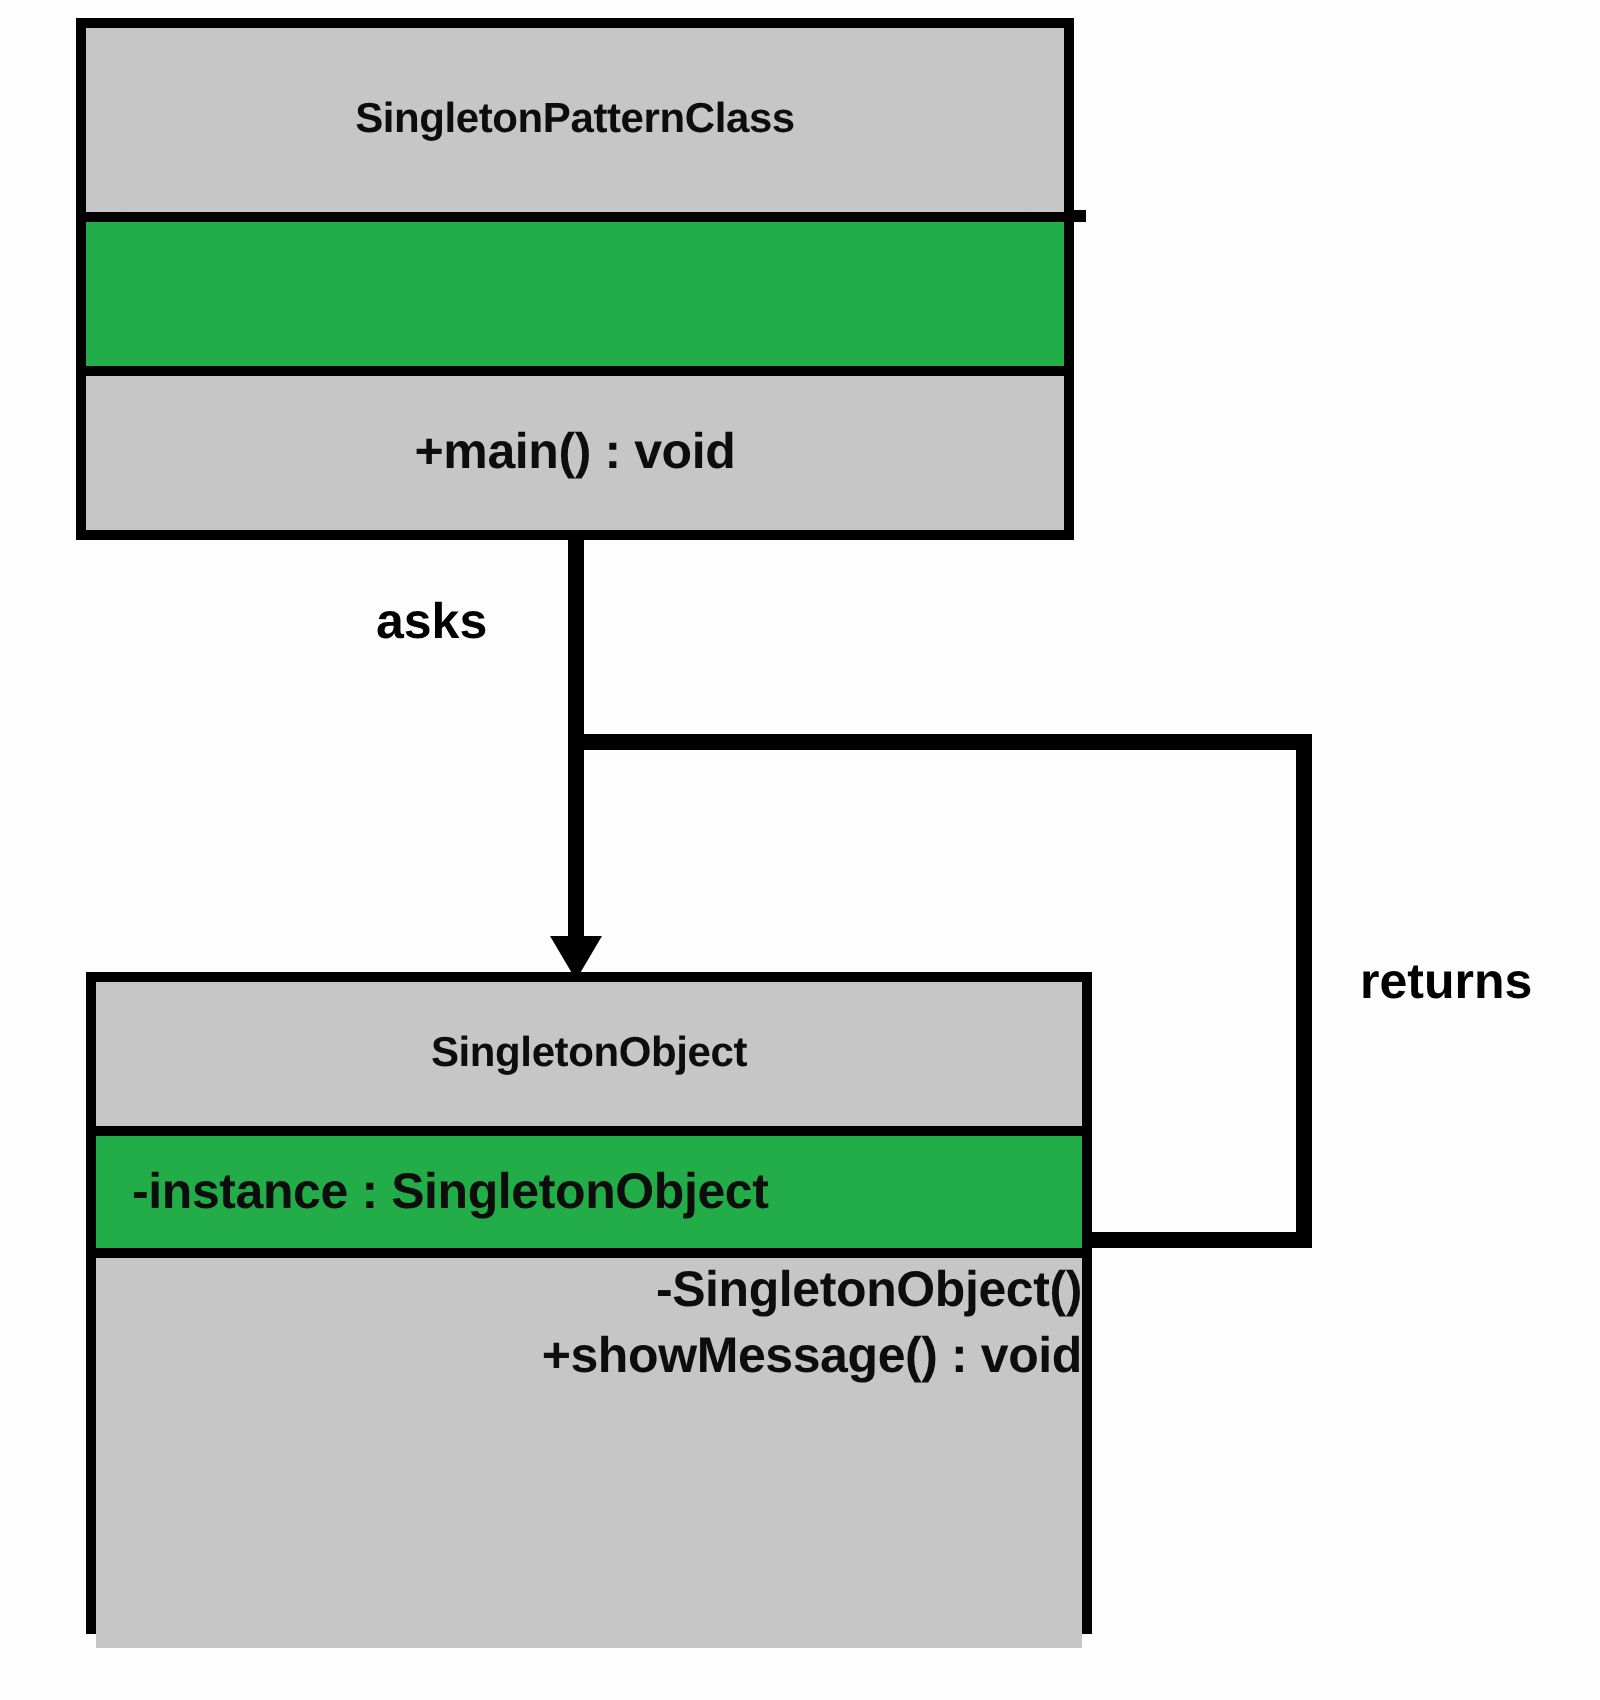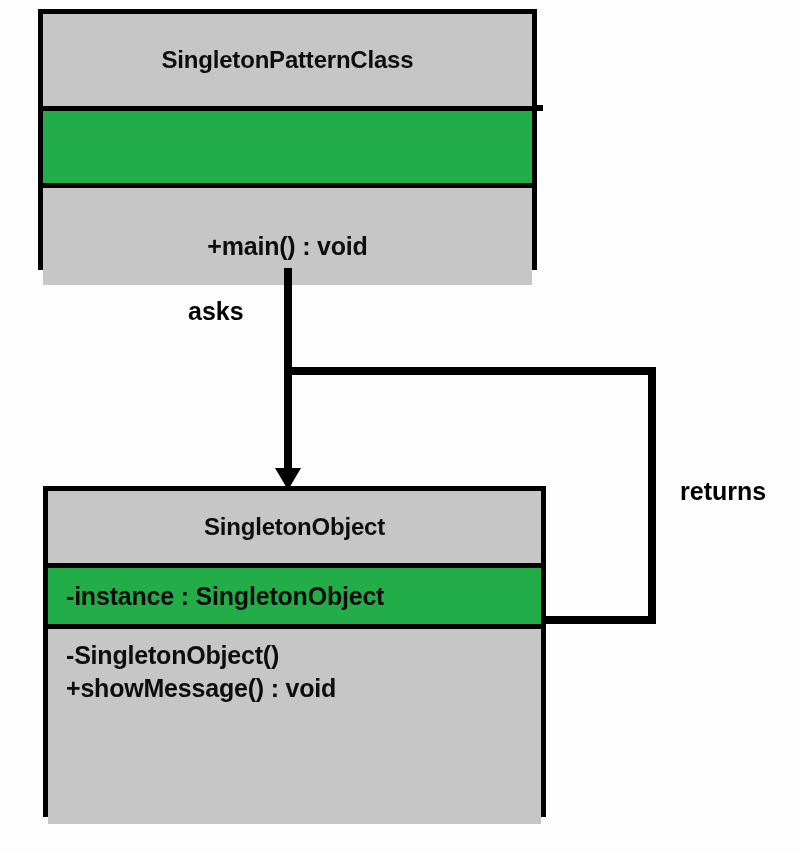--- a/index.html
+++ b/index.html
@@ -32,21 +32,21 @@
     box-sizing: border-box;
     background: #c6c6c6;
     display: flex;
     align-items: center;
     color: #0d0d0d;
     font-weight: bold;
   }
 
   .uml-compartment.name-compartment {
     justify-content: center;
-    font-size: 24px;
+    font-size: 21px;
     letter-spacing: -0.2px;
     border-radius: 26px;
   }
 
   .uml-compartment.attr-compartment {
     background: #22ad49;
     border-top: 5px solid #000000;
     border-bottom: 5px solid #000000;
     font-size: 25px;
     padding-left: 18px;
@@ -57,27 +57,25 @@
     padding-left: 0;
   }
 
   .uml-compartment.op-compartment {
     font-size: 25px;
     letter-spacing: -0.2px;
   }
 
   .uml-compartment.op-compartment.centered {
     justify-content: center;
-    margin-top: 20px;
   }
 
   .uml-compartment.op-compartment.listed {
-    align-items: flex-start;
+    align-items: flex-end;
     padding-left: 18px;
-    padding-top: 10px;
     flex-direction: column;
   }
 
   .op-line {
     line-height: 1.32;
     white-space: nowrap;
   }
 
   
   #class-singleton-pattern {

